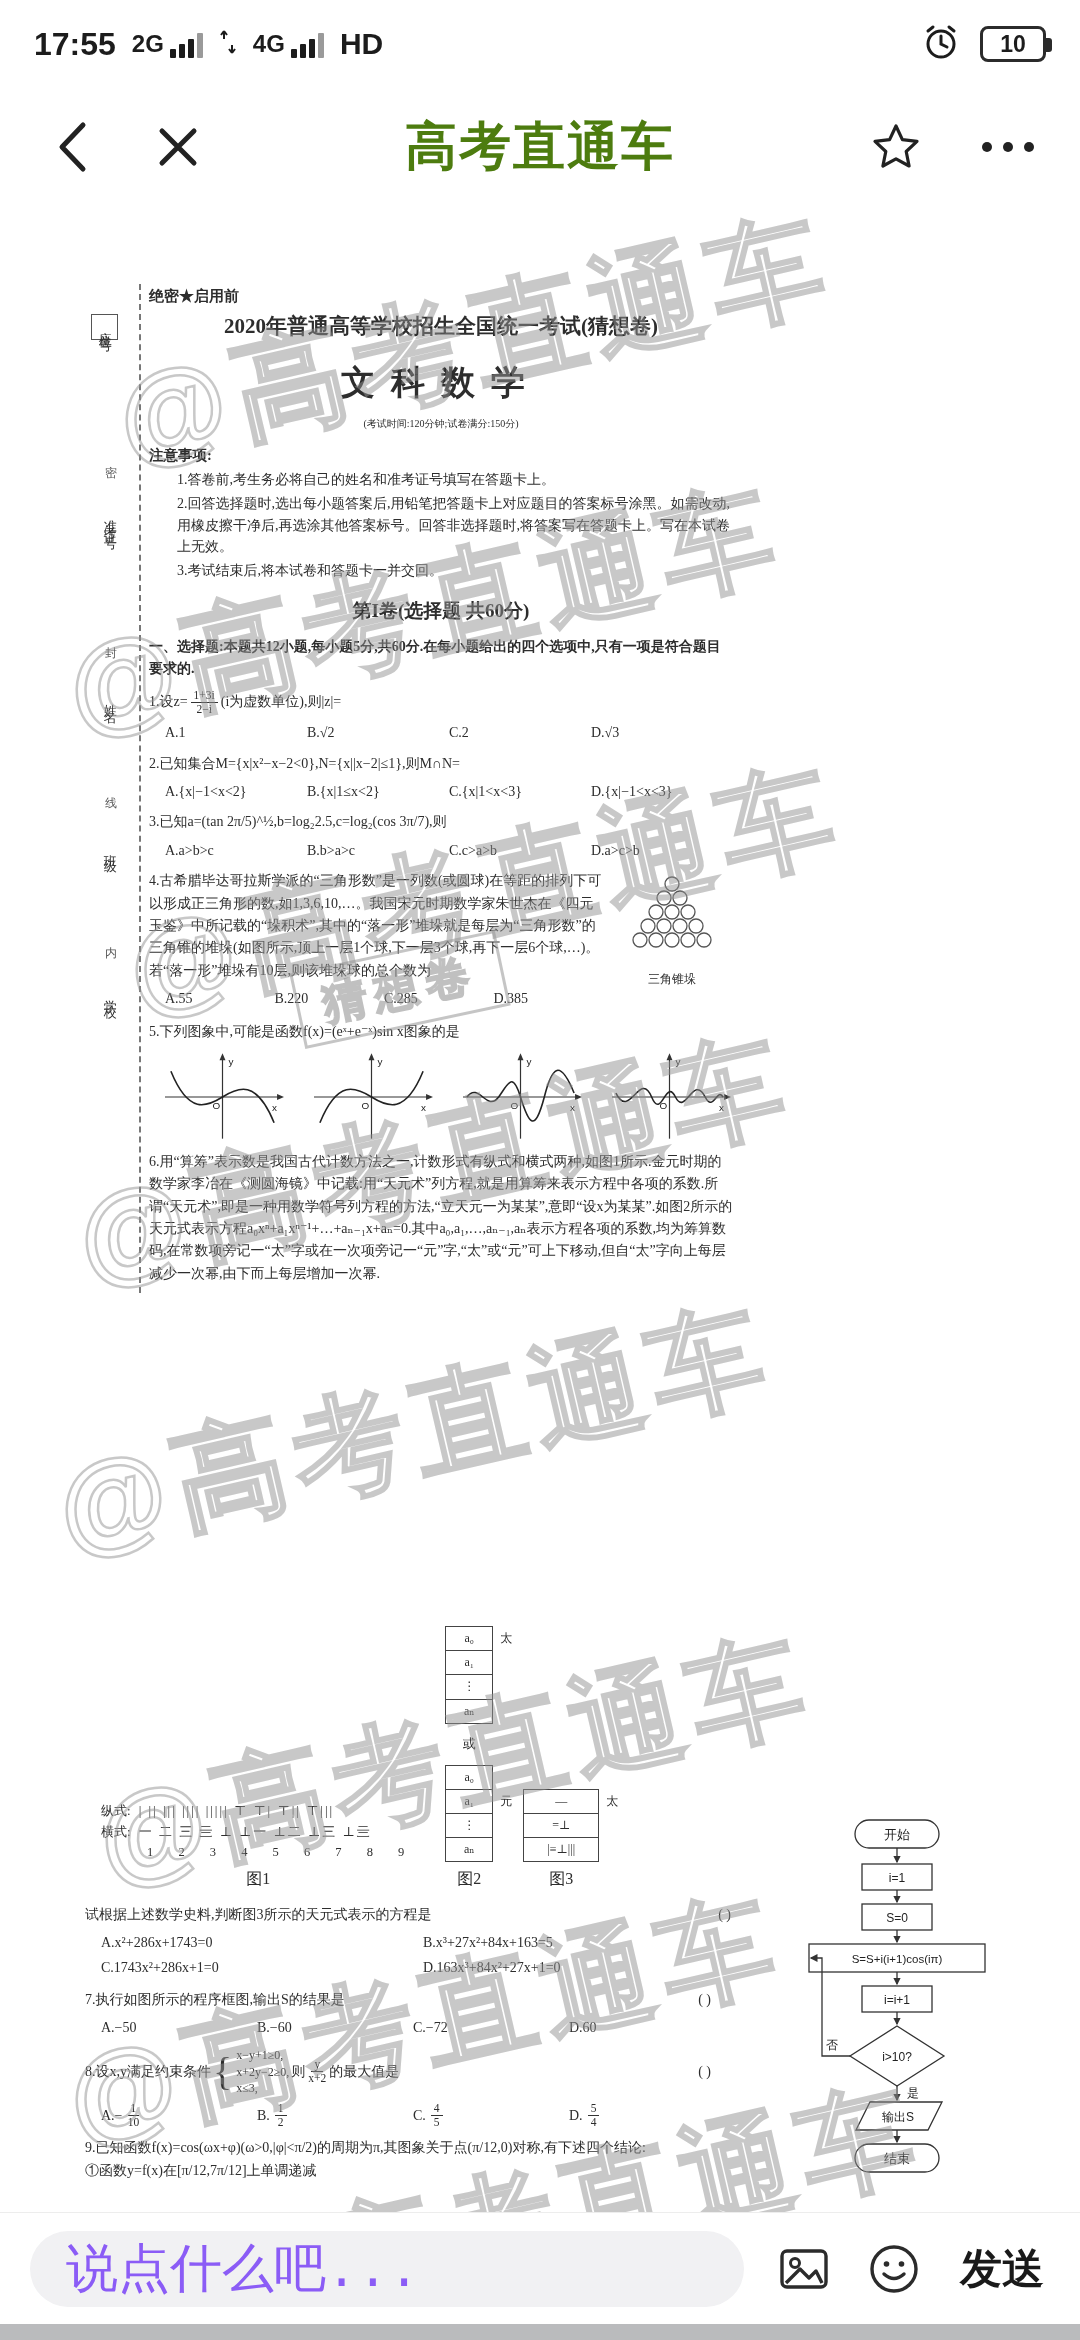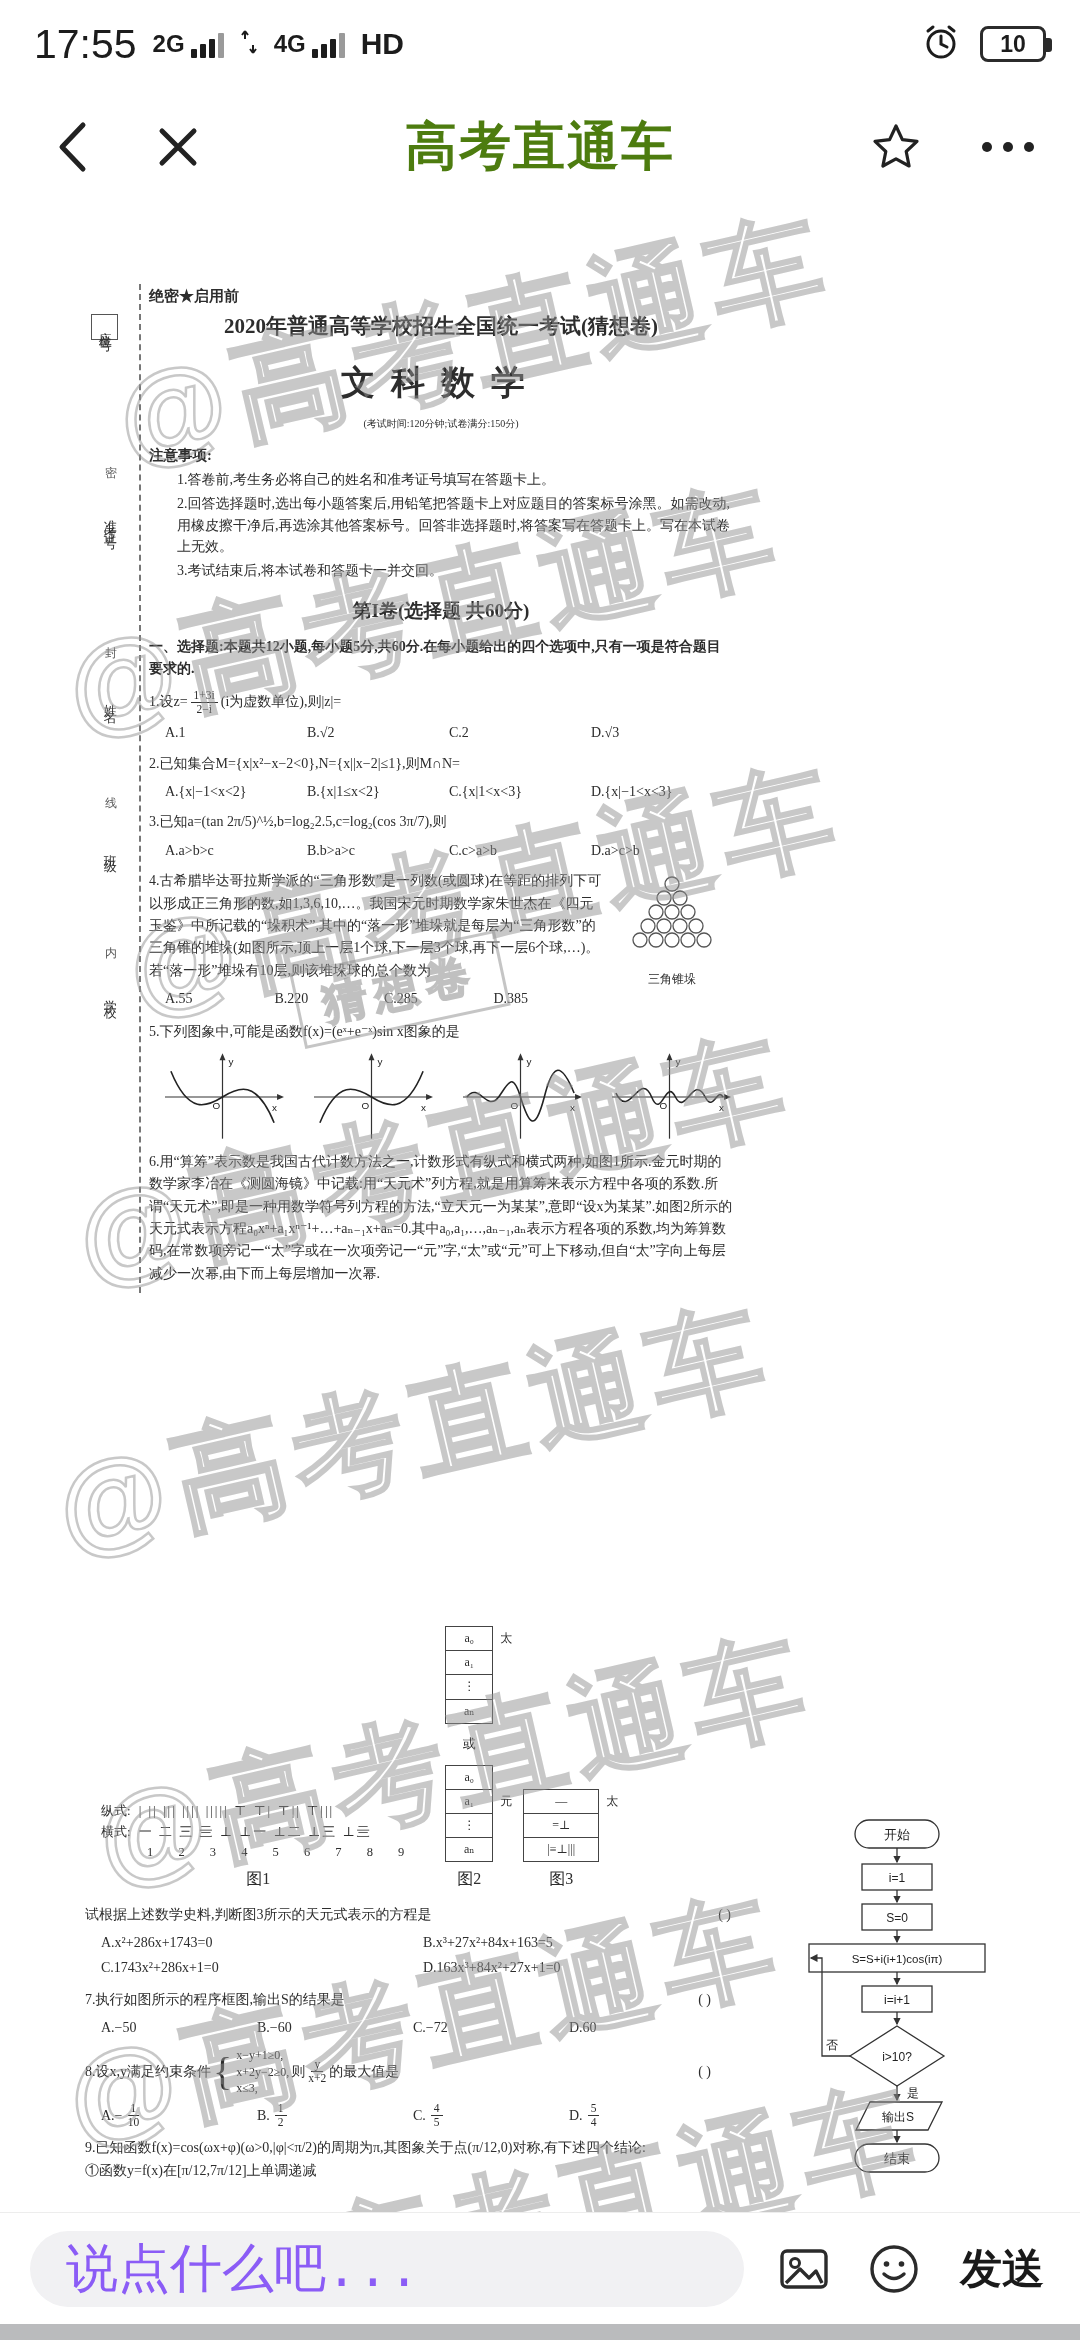--- a/index.html
+++ b/index.html
@@ -2,21 +2,21 @@
 <html><head>
 <meta charset="utf-8">
 <style>
   *{margin:0;padding:0;box-sizing:border-box;}
   body{font-family:"Liberation Sans","DejaVu Sans",sans-serif;background:#888;}
   .screen{position:relative;width:1080px;height:2340px;margin:0 auto;background:#fff;overflow:hidden;}
 
   
   .status-bar{position:absolute;top:0;left:0;right:0;height:88px;display:flex;align-items:center;padding:0 34px;color:#1c1c1c;}
   .status-left{display:flex;align-items:center;gap:16px;}
-  .st-time{font-size:41px;font-weight:400;}
+  .st-time{font-size:32px;font-weight:700;}
   .sim{display:flex;align-items:flex-end;gap:6px;font-size:24px;font-weight:700;}
   .bars{display:flex;align-items:flex-end;gap:3px;height:26px;}
   .bars i{display:block;width:6px;background:#1c1c1c;border-radius:1px;}
   .bars i:nth-child(1){height:9px;}.bars i:nth-child(2){height:14px;}
   .bars i:nth-child(3){height:19px;}.bars i:nth-child(4){height:25px;background:#9a9a9a;}
   .hd{font-size:30px;font-weight:800;display:flex;align-items:flex-start;}
   .status-right{margin-left:auto;display:flex;align-items:center;gap:20px;}
   .battery{position:relative;width:66px;height:36px;border:3px solid #2b2b2b;border-radius:8px;display:flex;align-items:center;justify-content:center;font-size:23px;font-weight:700;}
   .battery:after{content:"";position:absolute;right:-9px;top:9px;width:6px;height:14px;background:#2b2b2b;border-radius:0 3px 3px 0;}
 

